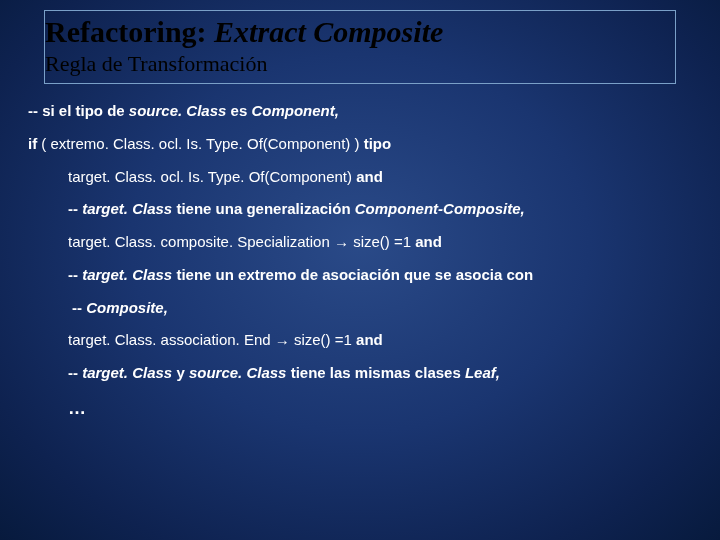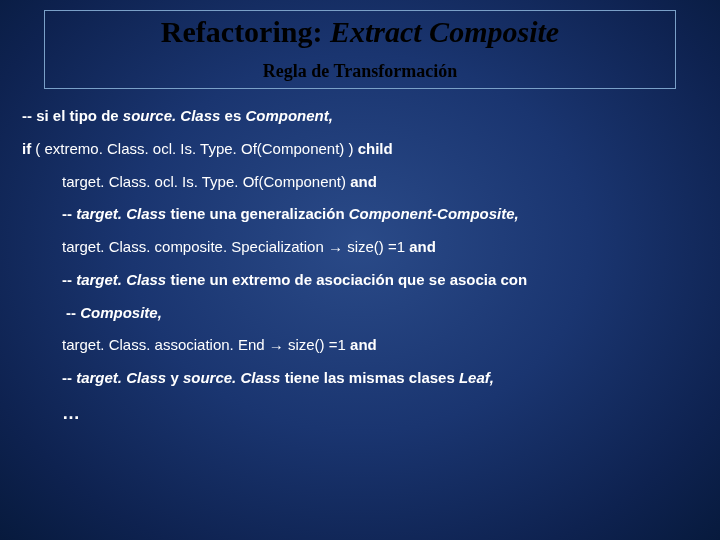--- a/index.html
+++ b/index.html
@@ -6,37 +6,37 @@
   html, body { width: 720px; height: 540px; overflow: hidden; }
   body {
     background: radial-gradient(ellipse at 50% 45%, #2a4a88 0%, #1a3570 45%, #0e2250 80%, #071a3d 100%);
     font-family: "Times New Roman", Times, serif;
     color: #fff;
   }
   .header-box {
     margin: 10px 44px 0 44px;
     border: 1px solid #7aa0c8;
     background: transparent;
-    text-align: center;
+    text-align: left;
     padding: 4px 0 6px 0;
   }
   .title {
     font-size: 30px;
     font-weight: bold;
     color: #000;
   }
   .title .ital { font-style: italic; }
   .subtitle {
-    font-size: 18px;
-    font-weight: bold;
+    font-size: 22px;
+    font-weight: normal;
     color: #000;
-    margin-top: 12px;
+    margin-top: 2px;
   }
   .content {
-    padding: 18px 22px 0 22px;
+    padding: 18px 22px 0 28px;
     font-family: Arial, Helvetica, sans-serif;
     font-size: 15px;
     color: #fff;
     line-height: 1.25;
   }
   .line { margin-bottom: 14px; }
   .indent1 { padding-left: 40px; }
   .indent2 { padding-left: 44px; margin-top: 13px; }
   .bold { font-weight: bold; }
   .ital { font-style: italic; }
@@ -54,21 +54,21 @@
   <div class="subtitle">Regla de Transformación</div>
 </div>
 
 <div class="content">
 
   <div class="line">
     <span class="bold">-- si el tipo de </span><span class="boldital">source. Class</span><span class="bold"> es </span><span class="boldital">Component,</span>
   </div>
 
   <div class="line">
-    <span class="bold">if</span><span>  ( extremo. Class. ocl. Is. Type. Of(Component) ) </span><span class="bold">child</span>
+    <span class="bold">if</span><span>  ( extremo. Class. ocl. Is. Type. Of(Component) ) </span><span class="bold">tipo</span>
   </div>
 
 
   <div class="line indent1">
     <span>target. Class. ocl. Is. Type. Of(Component)  </span><span class="bold">and</span>
   </div>
 
   <div class="line indent1">
     <span class="bold">-- </span><span class="boldital">target. Class</span><span class="bold"> tiene una generalización </span><span class="boldital">Component-Composite,</span>
   </div>

